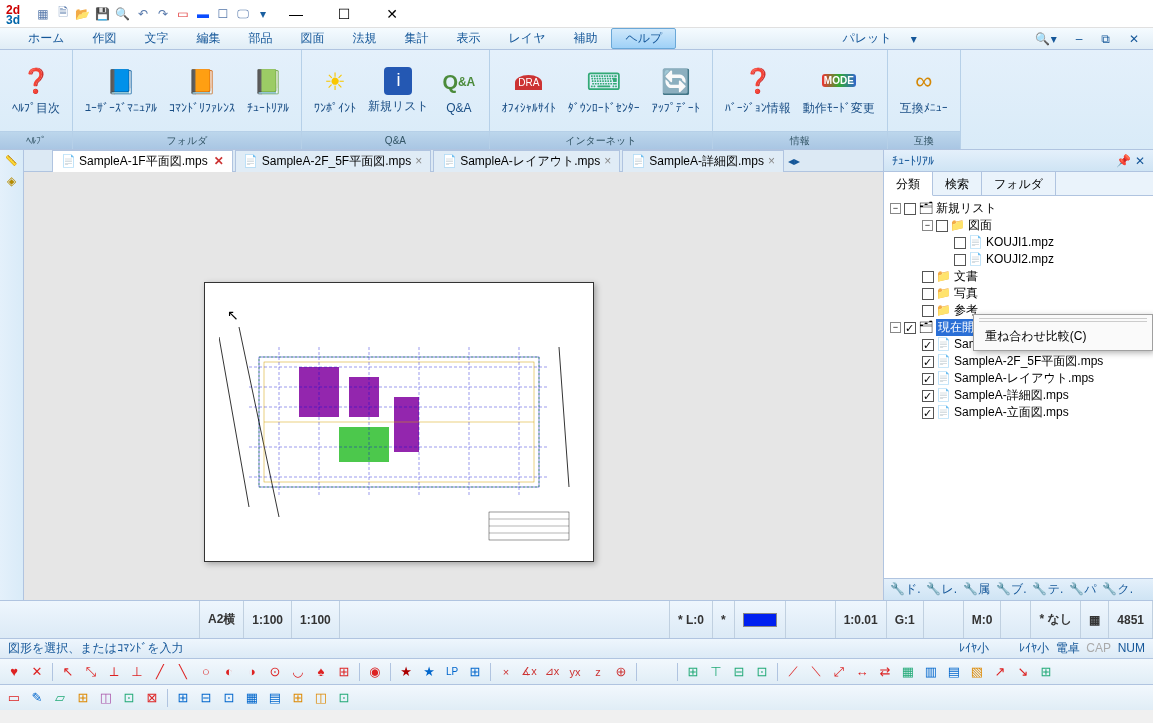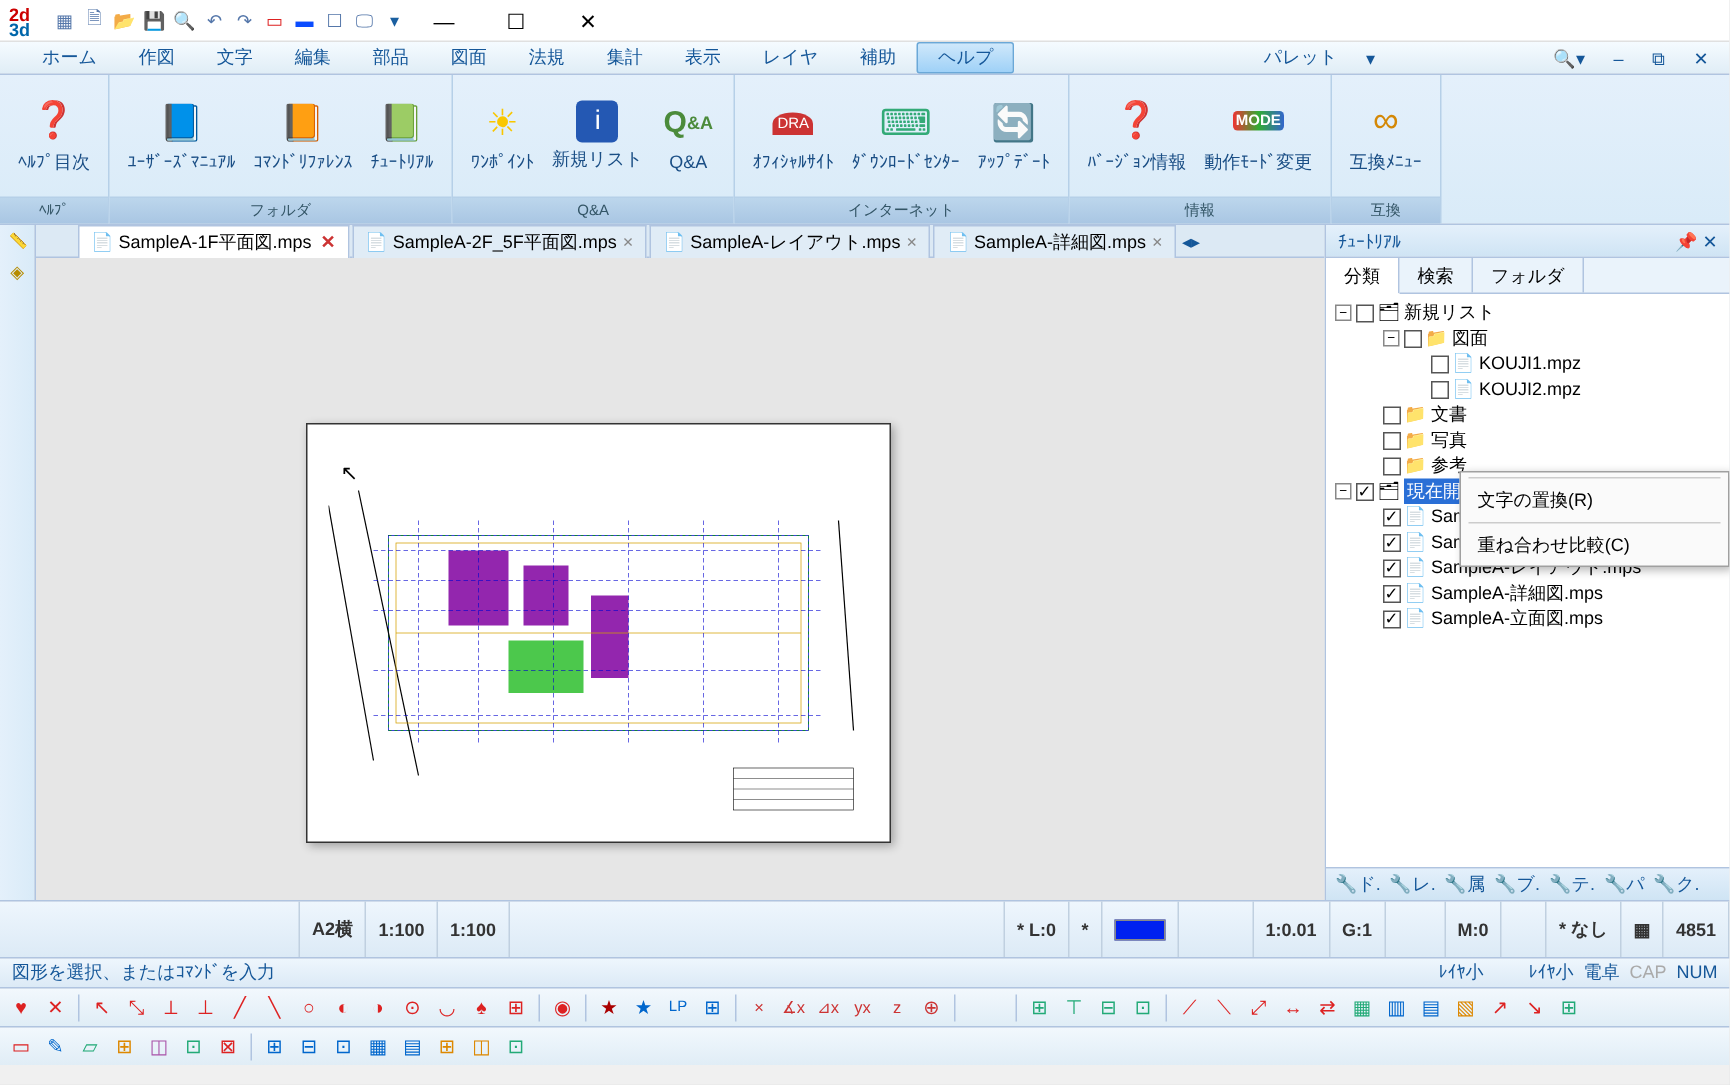--- a/index.html
+++ b/index.html
@@ -404,21 +404,20 @@
       <span>🔧<span>ブ.</span></span>
       <span>🔧<span>テ.</span></span>
       <span>🔧<span>パ</span></span>
       <span>🔧<span>ク.</span></span>
     </div>
   </div>
 </div>
 
 <div class="context-menu">
   <div class="cm-sep"></div>
-  <div class="cm-item">文字の置換(R)</div>
   <div class="cm-sep"></div>
   <div class="cm-item">重ね合わせ比較(C)</div>
 </div>
 
 <div class="status1">
   <div class="cell" style="width:200px"></div>
   <div class="cell">A2横</div>
   <div class="cell">1:100</div>
   <div class="cell">1:100</div>
   <div class="cell" style="flex:1"></div>

